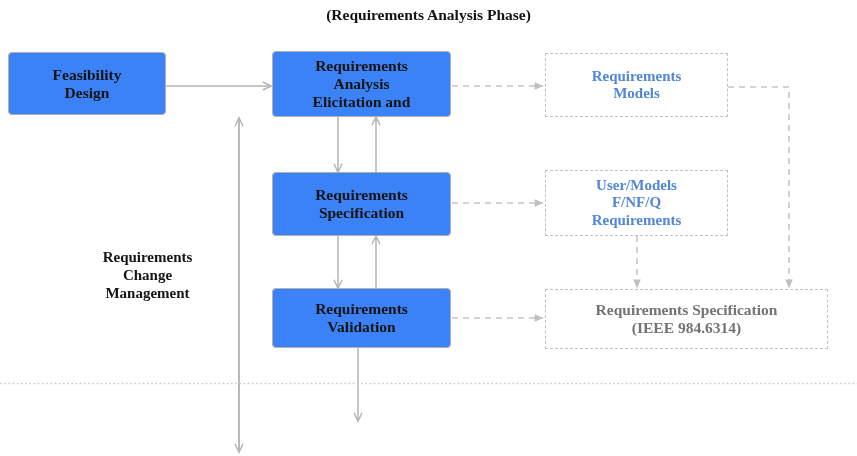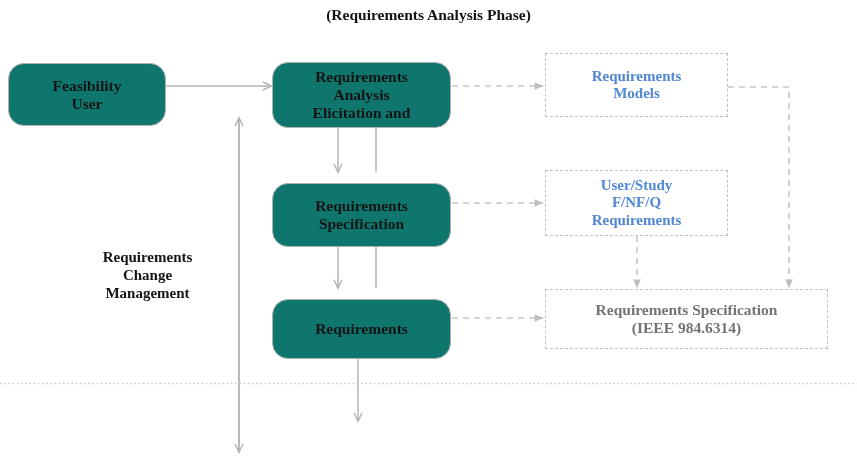--- a/index.html
+++ b/index.html
@@ -29,26 +29,25 @@
     position: absolute;
     box-sizing: border-box;
     display: flex;
     align-items: center;
     justify-content: center;
     text-align: center;
     line-height: 1.16;
   }
   .solid-box {
     border: 1.4px solid #b0b0b0;
-    border-radius: 16px;
-    background: #0f766e;
+    border-radius: 4px;
+    background: #3b82f6;
     color: #141414;
     font-weight: bold;
     font-size: 15.5px;
-    margin-top: 11px;
   }
   .dashed-box {
     border: 1.5px dashed #c2c2c2;
     background: #ffffff;
     font-weight: bold;
     font-size: 15px;
   }
   .blue-text { color: #5287D6; }
   .red-text  { color: #737373; font-size: 15.5px; }
   .plain-label {
@@ -105,21 +104,21 @@
 
   <div class="plain-label rcm-label" style="left:60px; top:248px; width:175px;">
     <div>Requirements</div>
     <div>Change</div>
     <div>Management</div>
   </div>
 
   <div class="node solid-box" style="left:8px; top:52px; width:158px; height:63px;">
     <div>
       <div>Feasibility</div>
-      <div>User</div>
+      <div>Design</div>
     </div>
   </div>
 
   <div class="node solid-box" style="left:272px; top:51px; width:179px; height:66px;">
     <div>
       <div>Requirements</div>
       <div>Analysis</div>
       <div>Elicitation and</div>
     </div>
   </div>
@@ -127,33 +126,34 @@
   <div class="node solid-box" style="left:272px; top:172px; width:179px; height:64px;">
     <div>
       <div>Requirements</div>
       <div>Specification</div>
     </div>
   </div>
 
   <div class="node solid-box" style="left:272px; top:288px; width:179px; height:60px;">
     <div>
       <div>Requirements</div>
+      <div>Validation</div>
     </div>
   </div>
 
   <div class="node dashed-box blue-text" style="left:545px; top:53px; width:183px; height:64px;">
     <div>
       <div>Requirements</div>
       <div>Models</div>
     </div>
   </div>
 
   <div class="node dashed-box blue-text" style="left:545px; top:170px; width:183px; height:66px;">
     <div>
-      <div>User/Study</div>
+      <div>User/Models</div>
       <div>F/NF/Q</div>
       <div>Requirements</div>
     </div>
   </div>
 
   <div class="node dashed-box red-text" style="left:545px; top:289px; width:283px; height:60px;">
     <div>
       <div>Requirements Specification</div>
       <div>(IEEE 984.6314)</div>
     </div>

